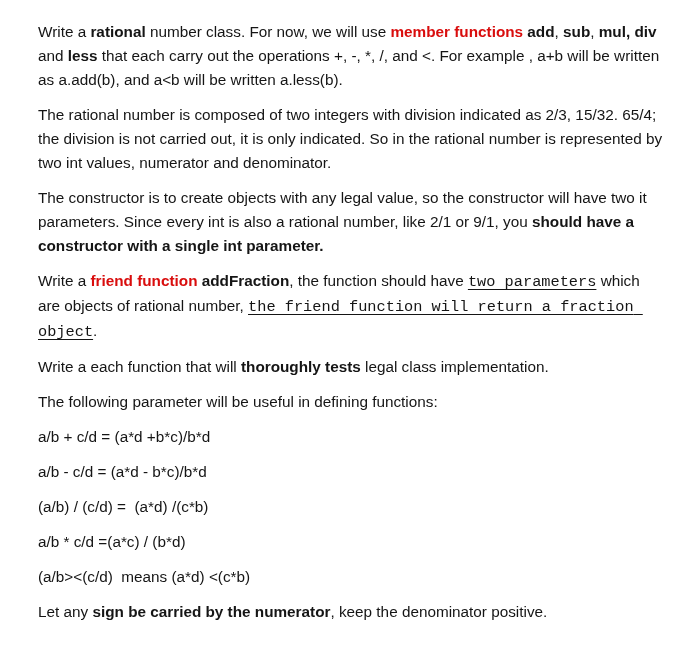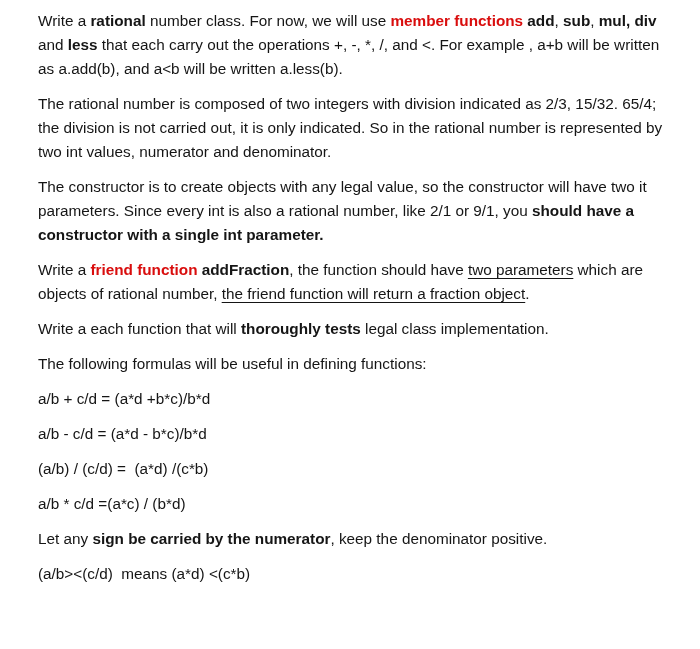--- a/index.html
+++ b/index.html
@@ -5,47 +5,47 @@
   html, body {
     margin: 0;
     padding: 0;
     background: #ffffff;
   }
   .page {
     width: 700px;
     height: 649px;
     box-sizing: border-box;
     background: #ffffff;
-    padding: 9px 36px 0 38px;
+    padding: 20px 36px 0 38px;
     overflow: hidden;
     font-family: "Liberation Sans", sans-serif;
     font-size: 15.3px;
     line-height: 24px;
     color: #151515;
   }
   .para {
     margin: 0 0 11px 0;
     white-space: pre-wrap;
   }
   .run-regular  { font-weight: 400; }
   .run-bold     { font-weight: 700; }
   .run-bold-red { font-weight: 700; }
-  .run-underline { text-decoration: underline; text-underline-offset: 3px; }
+  .run-underline { text-decoration: underline; text-underline-offset: 3px; font-family: Liberation Mono, monospace; }
 </style>
 </head>
 <body>
 
 <main class="page">
   <div id="doc-body">
       <p class="para"><span class="run-regular">Write a </span><span class="run-bold">rational</span><span class="run-regular"> number class. For now, we will use </span><span class="run-bold-red" style="color: rgb(217, 13, 13);">member functions</span><span class="run-regular"> </span><span class="run-bold">add</span><span class="run-regular">, </span><span class="run-bold">sub</span><span class="run-regular">, </span><span class="run-bold">mul, div</span><span class="run-regular"> and </span><span class="run-bold">less</span><span class="run-regular"> that each carry out the operations +, -, *, /, and &lt;. For example , a+b will be written as a.add(b), and a&lt;b will be written a.less(b).</span></p>
       <p class="para"><span class="run-regular">The rational number is composed of two integers with division indicated as 2/3, 15/32. 65/4; the division is not carried out, it is only indicated. So in the rational number is represented by two int values, numerator and denominator.</span></p>
       <p class="para"><span class="run-regular">The constructor is to create objects with any legal value, so the constructor will have two it parameters. Since every int is also a rational number, like 2/1 or 9/1, you </span><span class="run-bold">should have a constructor with a single int parameter.</span></p>
       <p class="para"><span class="run-regular">Write a </span><span class="run-bold-red" style="color: rgb(217, 13, 13);">friend function</span><span class="run-regular"> </span><span class="run-bold">addFraction</span><span class="run-regular">, the function should have </span><span class="run-underline">two parameters</span><span class="run-regular"> which are objects of rational number, </span><span class="run-underline">the friend function will return a fraction object</span><span class="run-regular">.</span></p>
       <p class="para"><span class="run-regular">Write a each function that will </span><span class="run-bold">thoroughly tests</span><span class="run-regular"> legal class implementation.</span></p>
-      <p class="para"><span class="run-regular">The following formulas will be useful in defining functions:</span></p>
+      <p class="para"><span class="run-regular">The following parameter will be useful in defining functions:</span></p>
       <p class="para"><span class="run-regular">a/b + c/d = (a*d +b*c)/b*d</span></p>
       <p class="para"><span class="run-regular">a/b - c/d = (a*d - b*c)/b*d</span></p>
       <p class="para"><span class="run-regular">(a/b) / (c/d) =  (a*d) /(c*b)</span></p>
       <p class="para"><span class="run-regular">a/b * c/d =(a*c) / (b*d)</span></p>
+      <p class="para"><span class="run-regular">(a/b&gt;&lt;(c/d)  means (a*d) &lt;(c*b)</span></p>
       <p class="para"><span class="run-regular">Let any </span><span class="run-bold">sign be carried by the numerator</span><span class="run-regular">, keep the denominator positive.</span></p>
-      <p class="para"><span class="run-regular">(a/b&gt;&lt;(c/d)  means (a*d) &lt;(c*b)</span></p>
     </div>
 </main>
 
 </body></html>

